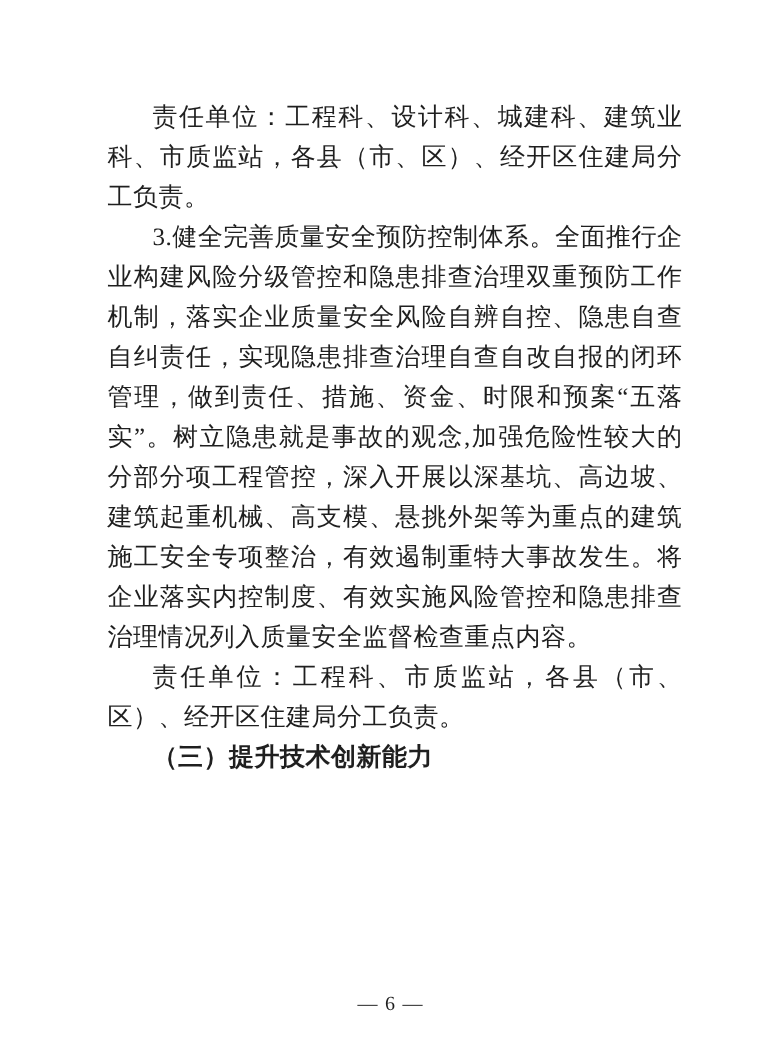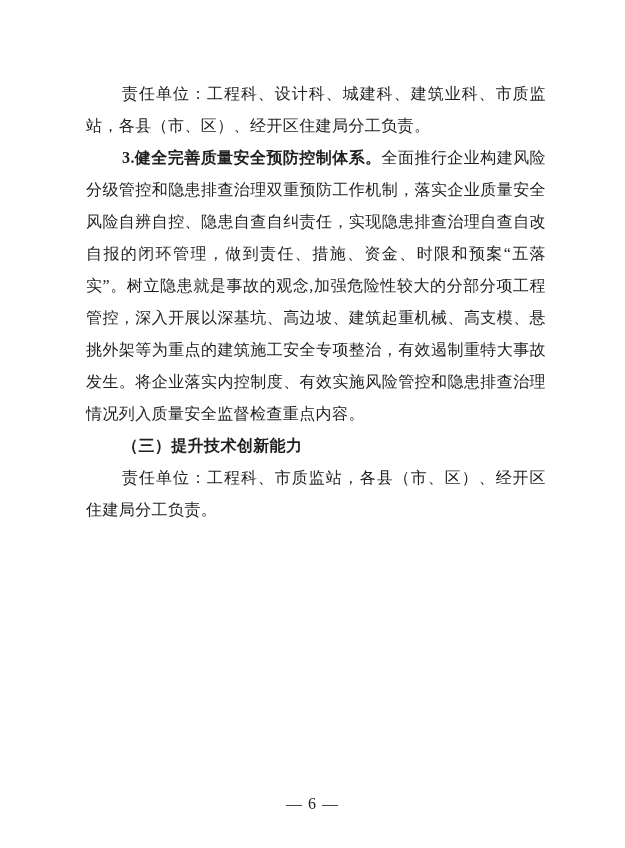--- a/index.html
+++ b/index.html
@@ -14,32 +14,32 @@
     background: #ffffff;
     overflow: hidden;
     font-family: "Liberation Serif", "DejaVu Serif", serif;
     color: #1f1f1f;
   }
   .body-text {
     position: absolute;
     left: 86px;
     top: 78px;
     width: 460px;
-    font-size: 16px;
+    font-size: 20px;
     line-height: 32px;
     text-align: justify;
     letter-spacing: 0.4px;
   }
   .para {
     margin: 0;
     padding: 0;
     text-indent: 36px;
   }
   .lead-bold {
-    font-weight: bold;
+    font-weight: normal;
   }
   .heading {
     font-weight: bold;
   }
   .footer {
     position: absolute;
     left: 0;
     top: 790px;
     width: 625px;
     text-align: center;
@@ -53,23 +53,23 @@
 <body>
 
 <div class="page">
 
   <div class="body-text">
 
     <p class="para">责任单位：工程科、设计科、城建科、建筑业科、市质监站，各县（市、区）、经开区住建局分工负责。</p>
 
     <p class="para"><span class="lead-bold">3.健全完善质量安全预防控制体系。</span><span>全面推行企业构建风险分级管控和隐患排查治理双重预防工作机制，落实企业质量安全风险自辨自控、隐患自查自纠责任，实现隐患排查治理自查自改自报的闭环管理，做到责任、措施、资金、时限和预案“五落实”。树立隐患就是事故的观念,加强危险性较大的分部分项工程管控，深入开展以深基坑、高边坡、建筑起重机械、高支模、悬挑外架等为重点的建筑施工安全专项整治，有效遏制重特大事故发生。将企业落实内控制度、有效实施风险管控和隐患排查治理情况列入质量安全监督检查重点内容。</span></p>
 
+    <p class="para">责任单位：工程科、市质监站，各县（市、区）、经开区住建局分工负责。</p>
+
     <p class="para heading">（三）提升技术创新能力</p>
-
-    <p class="para">责任单位：工程科、市质监站，各县（市、区）、经开区住建局分工负责。</p>
 
 
   </div>
 
   <div class="footer">
     <span>— 6 —</span>
   </div>
 
 </div>
 

